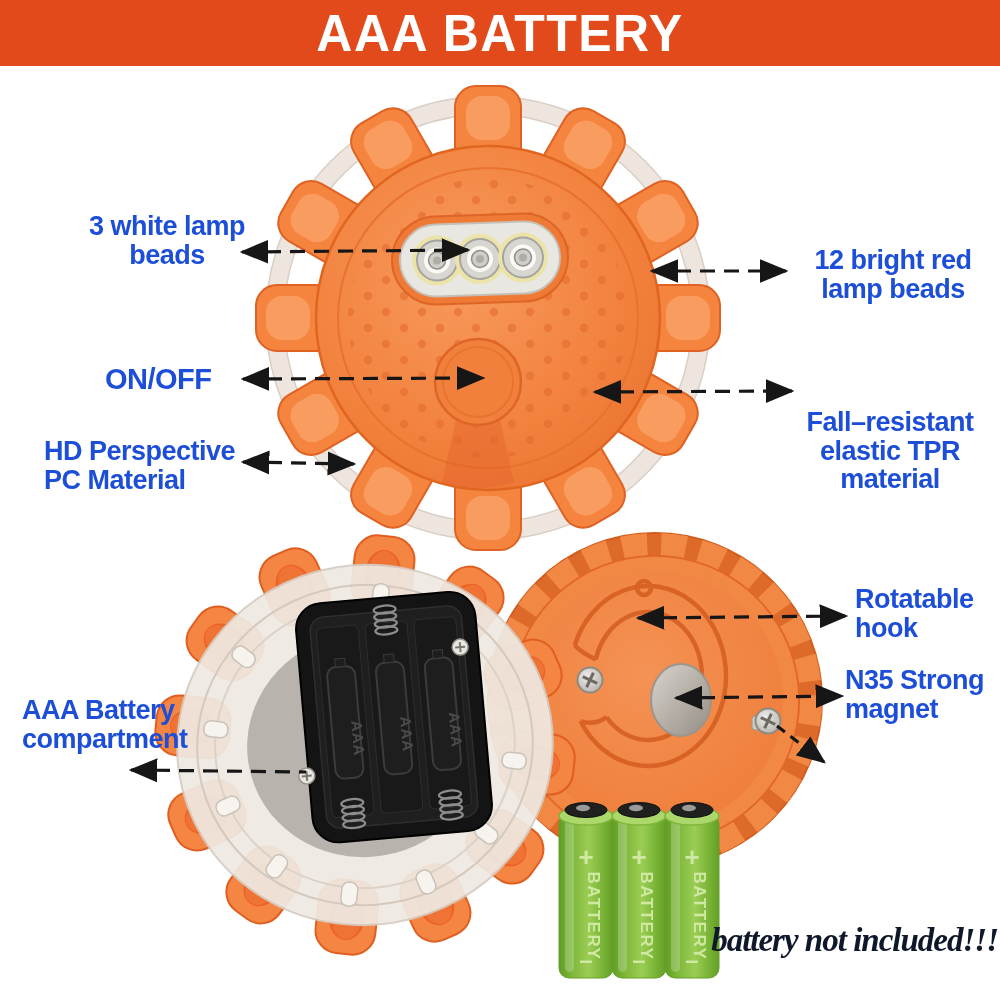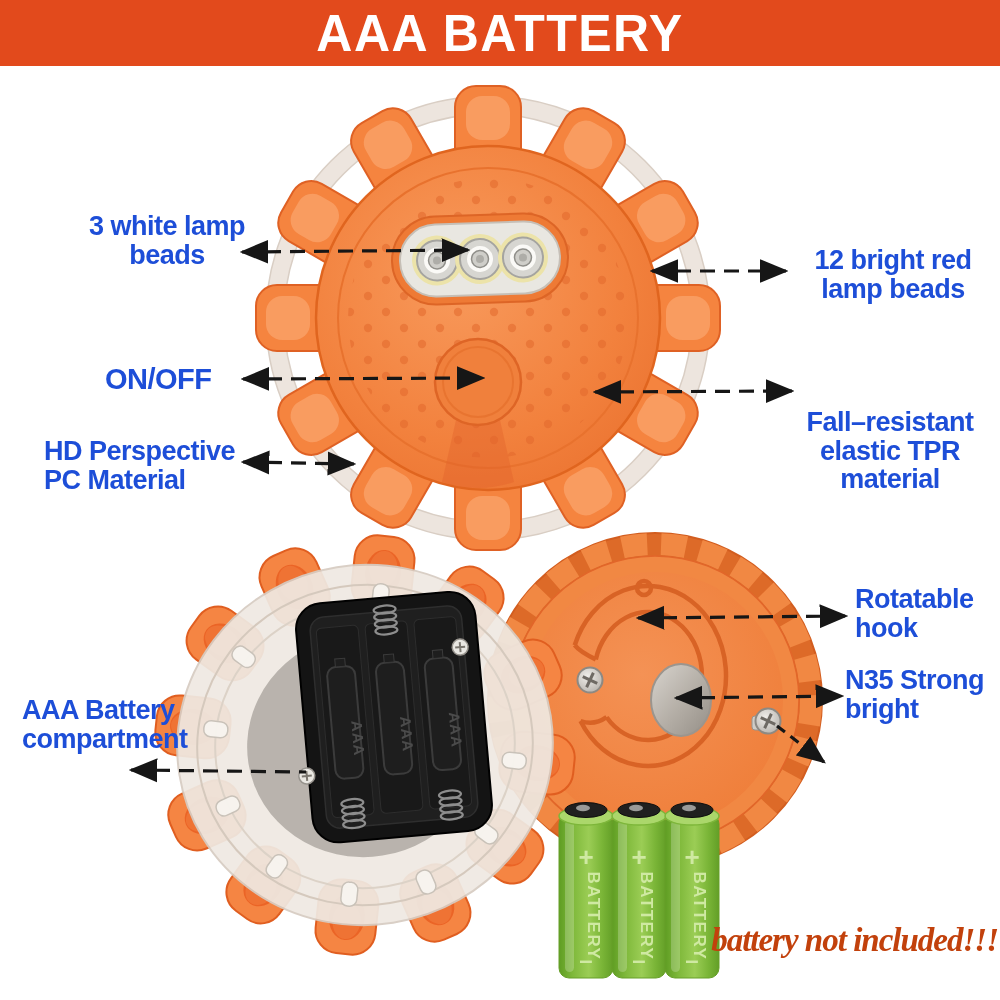--- a/index.html
+++ b/index.html
@@ -7,21 +7,21 @@
          font-family:"Liberation Sans",sans-serif;padding-left:30px;}
   .banner{position:absolute;left:0;top:0;width:1000px;height:66px;background:#e24a1c;
           display:flex;align-items:center;justify-content:center;}
   .banner h1{margin:0;color:#ffffff;font-size:50px;font-weight:800;letter-spacing:1.5px;
              font-family:"Liberation Sans",sans-serif;transform:scaleY(1.05);}
   svg.art{position:absolute;left:0;top:0;}
   .co{position:absolute;color:#1d4ed8;font-weight:700;font-size:27px;line-height:1.06;
       letter-spacing:-0.5px;white-space:pre-line;}
   .warn{position:absolute;left:700px;top:922px;width:298px;text-align:right;
         font-family:"Liberation Serif",serif;font-style:italic;font-weight:700;
-        font-size:33px;color:#c2410c;letter-spacing:-1px;white-space:nowrap;}
+        font-size:33px;color:#0f172a;letter-spacing:-1px;white-space:nowrap;}
 </style>
 </head>
 <body>
 
 <div class="stage">
 
   <div class="banner">
     <h1>AAA BATTERY</h1>
   </div>
 
@@ -267,16 +267,16 @@
   <div class="co" style="left:790px;top:360px;width:200px;text-align:center;margin-top:48px;">Fall–resistant
 elastic TPR
 material</div>
   <div class="co" style="left:16px;top:437px;width:225px;margin-left:28px;">HD Perspective
 PC Material</div>
   <div class="co" style="left:22px;top:696px;width:205px;">AAA Battery
 compartment</div>
   <div class="co" style="left:855px;top:585px;width:140px;">Rotatable
 hook</div>
   <div class="co" style="left:845px;top:666px;width:155px;">N35 Strong
-bright</div>
+magnet</div>
 
   <div class="warn">battery not included!!!</div>
 </div>
 
 </body></html>

